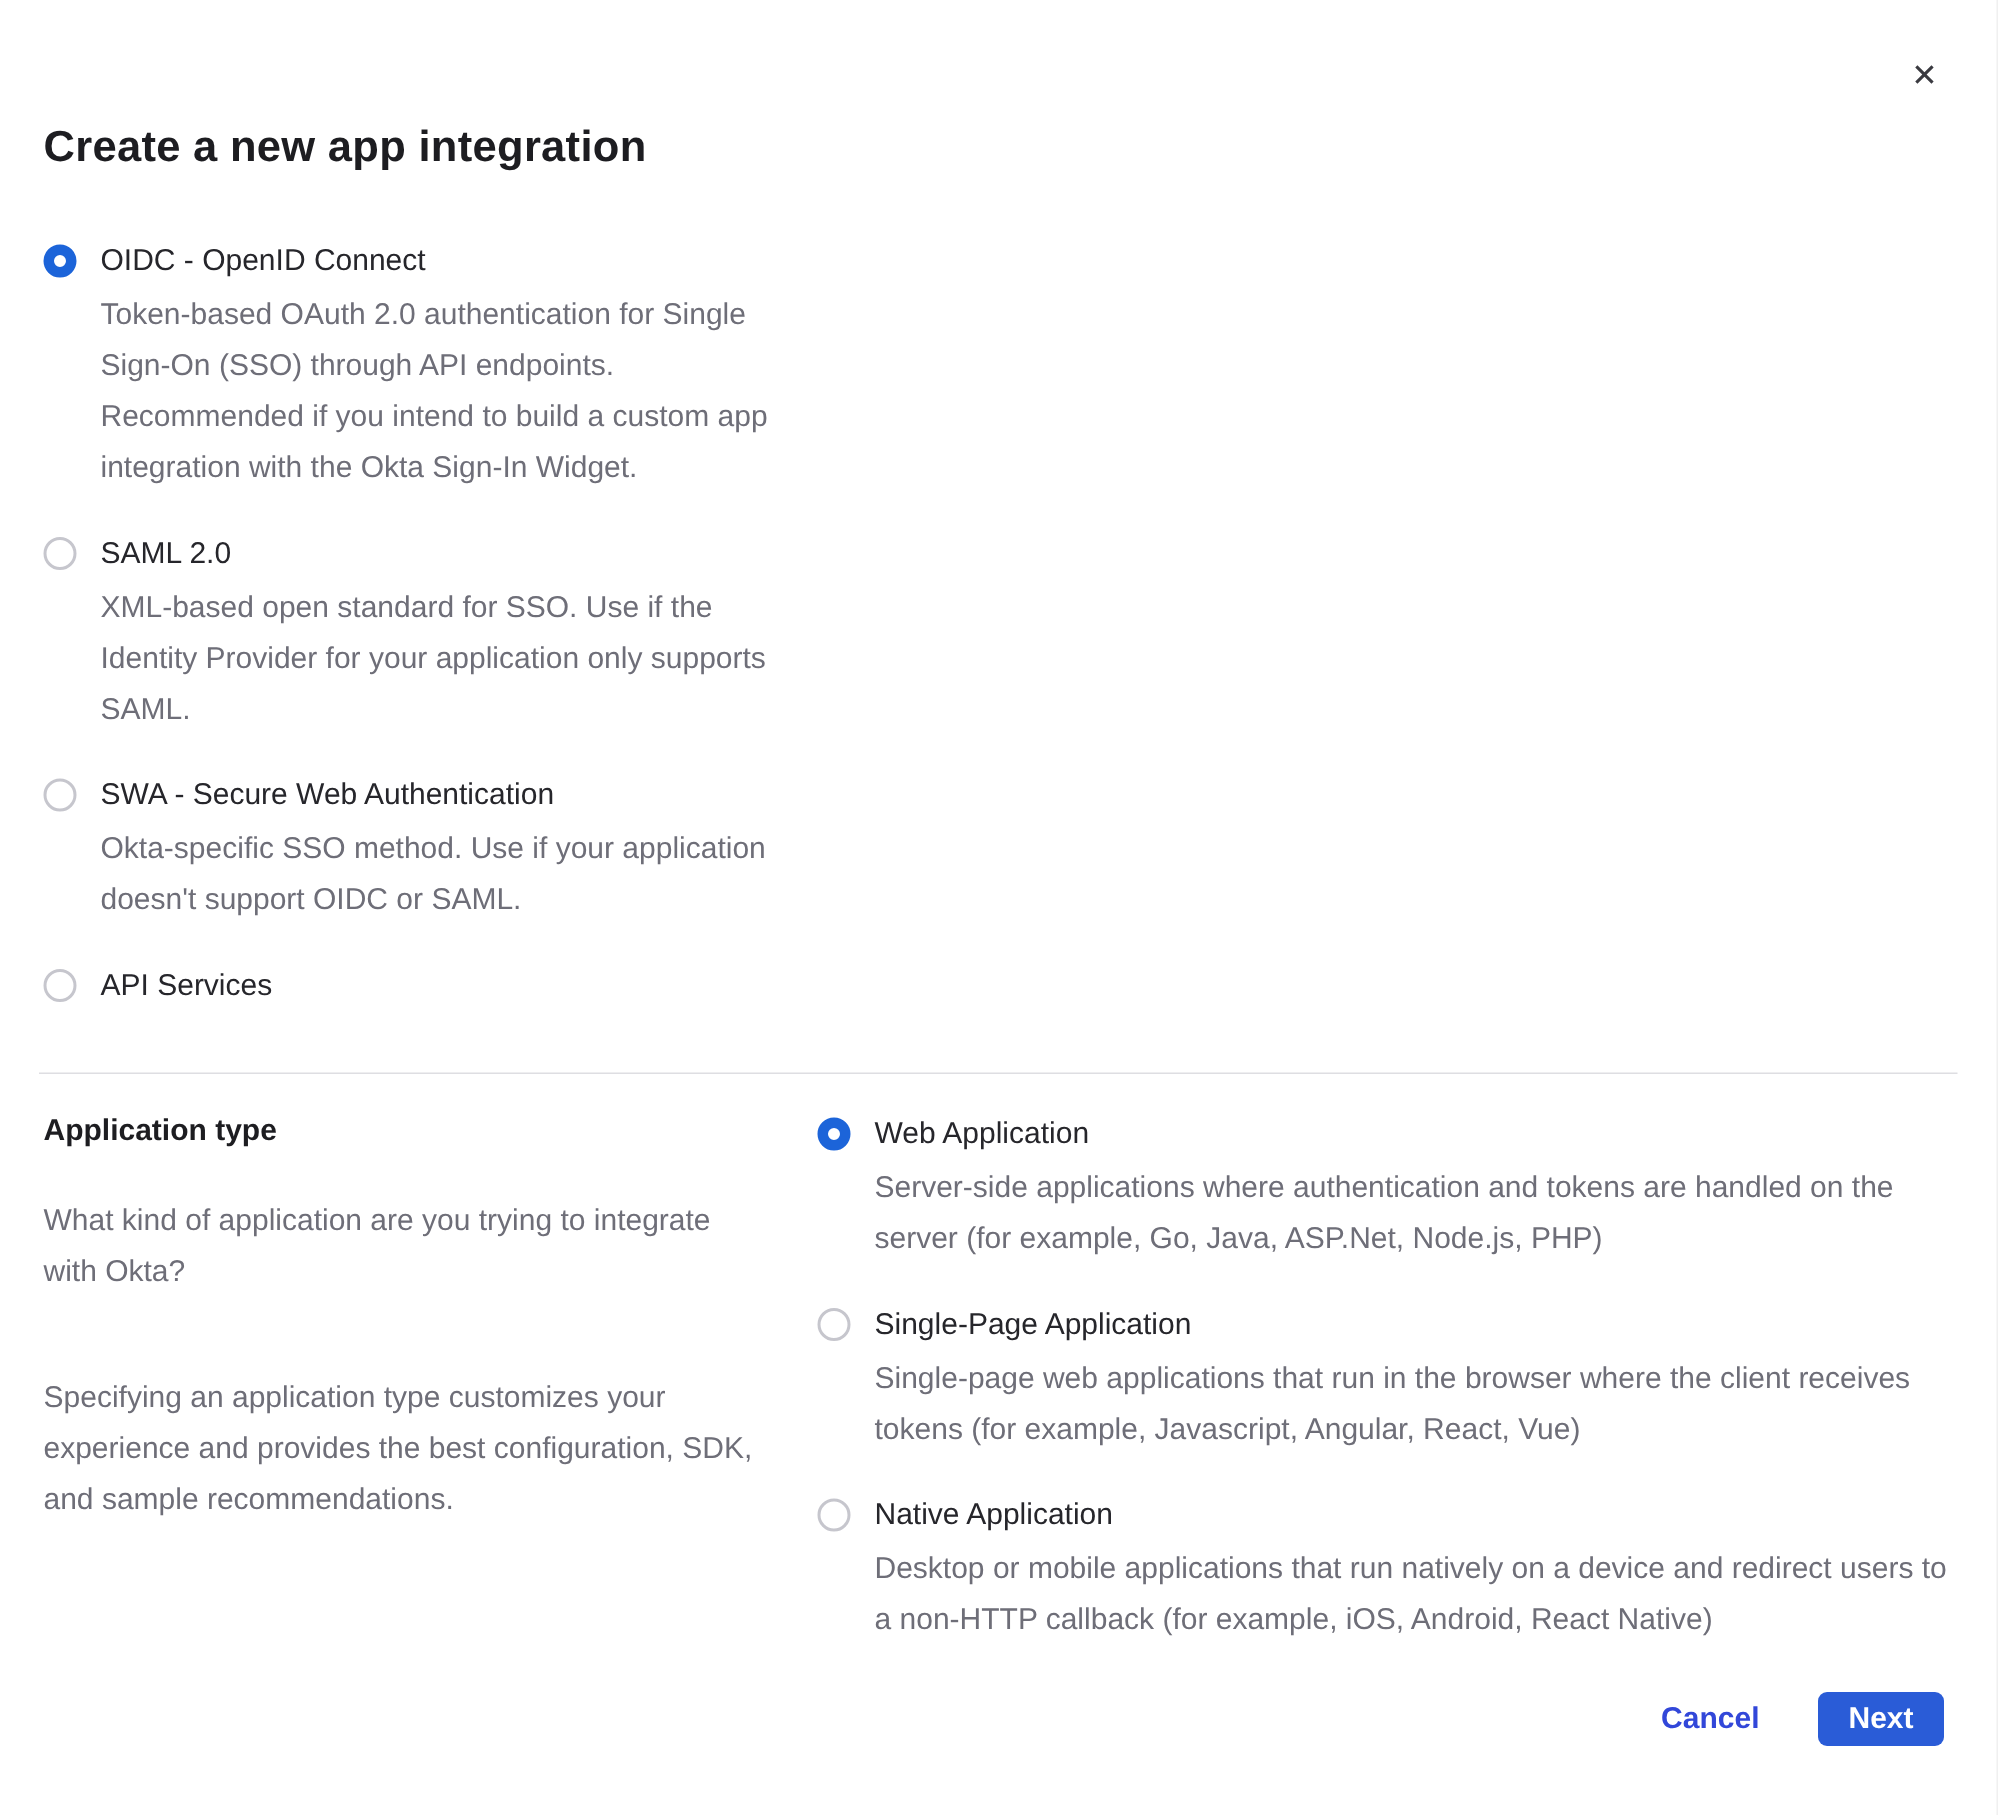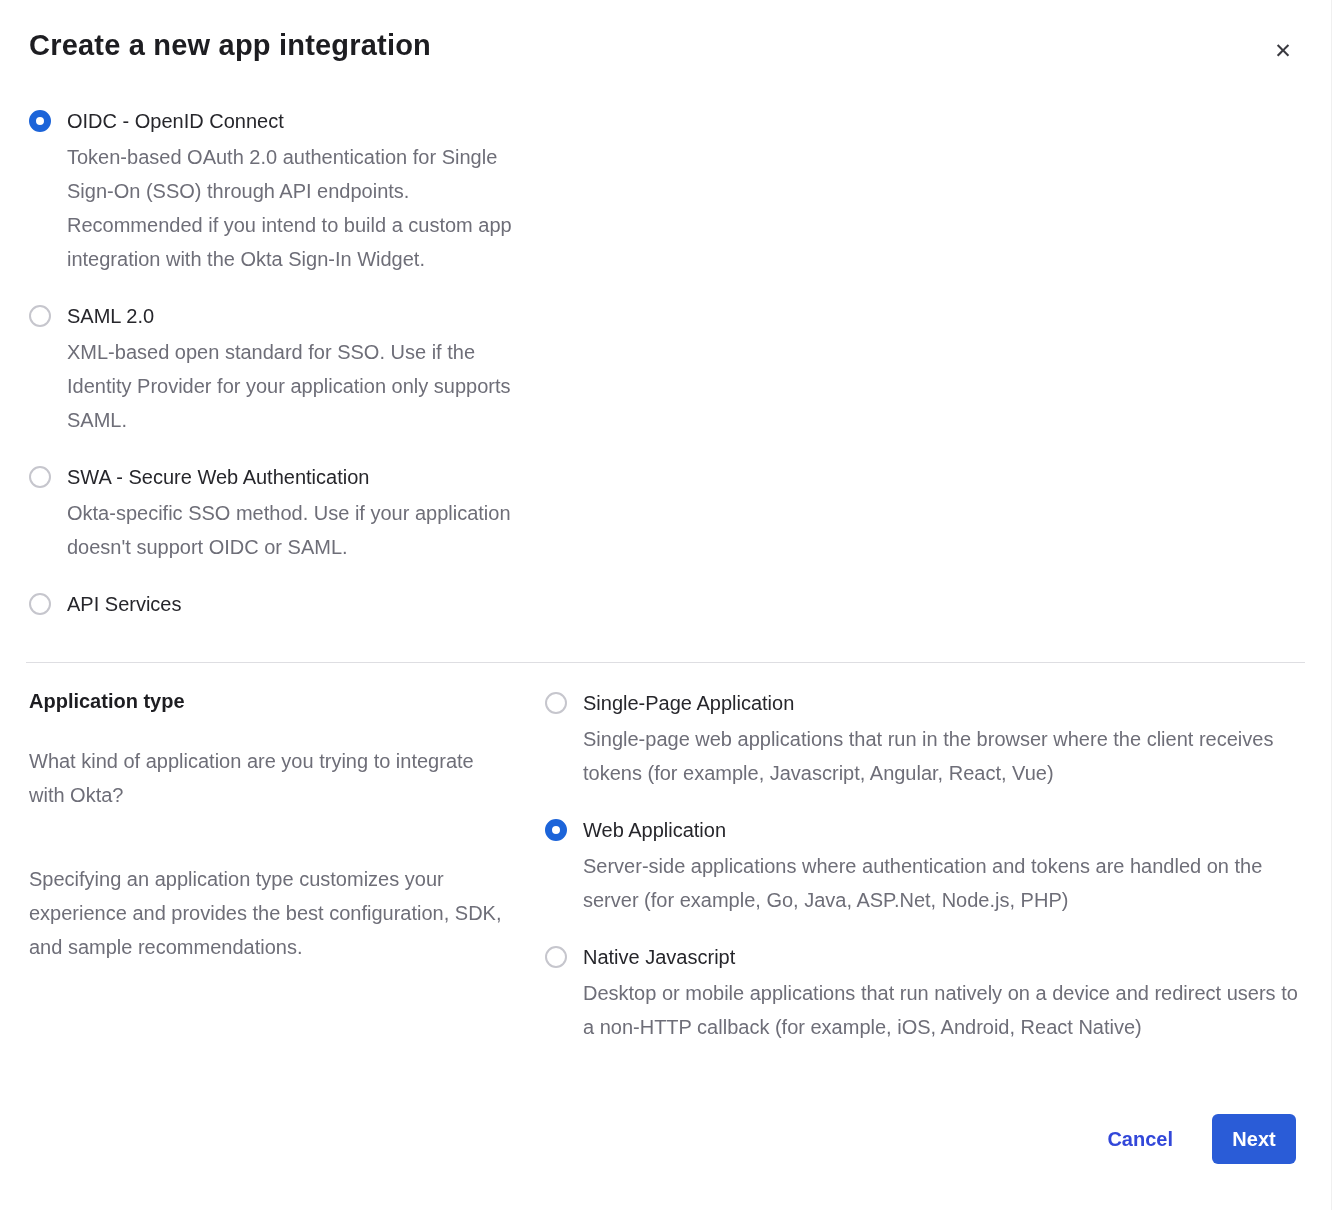--- a/index.html
+++ b/index.html
@@ -16,21 +16,21 @@
 
   .close-btn {
     position: absolute; top: 36px; right: 33px;
     width: 30px; height: 30px;
     background: none; border: none; cursor: pointer;
     font-size: 21px; line-height: 30px; color: #3a3a40;
     text-align: center; padding: 0;
   }
 
   .modal-title {
-    padding-top: 29px;
+    padding-top: 82px;
     font-size: 29px; font-weight: 700; letter-spacing: 0.2px;
     color: #1d1d21;
   }
 
   .section-row {
     display: grid;
     grid-template-columns: 516px 1fr;
     align-items: start;
   }
   .section-row.signin { margin-top: 46px; }
@@ -83,21 +83,21 @@
   .modal-footer {
     position: absolute; right: 35px; bottom: 46px;
     display: flex; align-items: center; gap: 39px; margin-left: 39px;
   }
   .cancel-link {
     background: none; border: none; cursor: pointer;
     font-size: 20px; font-weight: 700;
     font-family: "Liberation Sans", sans-serif;
   }
   .next-btn {
-    width: 84px; height: 50px;
+    width: 84px; height: 36px;
     border: none; border-radius: 6px;
     color: #ffffff; font-size: 20px; font-weight: 700;
     font-family: "Liberation Sans", sans-serif;
     cursor: pointer;
   }
 </style>
 </head>
 <body>
 
 <div class="modal">
@@ -149,39 +149,39 @@
   <div class="section-row apptype">
     <div class="left-col">
       <div class="left-label">Application type</div>
       <p class="left-desc">What kind of application are you trying to integrate with Okta?</p>
       <p class="left-desc">Specifying an application type customizes your experience and provides the best configuration, SDK, and sample recommendations.</p>
     </div>
 
     <div class="right-col">
 
       <div class="option">
-        <span class="radio"></span>
-        <span class="opt-text">
-          <span class="opt-label" style="display:block">Single-Page Application</span>
-          <span class="opt-desc" style="display:block">Single-page web applications that run in the browser where the client receives tokens (for example, Javascript, Angular, React, Vue)</span>
-        </span>
-      </div>
-
-      <div class="option">
         <span class="radio selected" style="border-color: rgb(28, 100, 217);"></span>
         <span class="opt-text">
           <span class="opt-label" style="display:block">Web Application</span>
           <span class="opt-desc" style="display:block">Server-side applications where authentication and tokens are handled on the server (for example, Go, Java, ASP.Net, Node.js, PHP)</span>
         </span>
       </div>
 
       <div class="option">
         <span class="radio"></span>
         <span class="opt-text">
-          <span class="opt-label" style="display:block">Native Javascript</span>
+          <span class="opt-label" style="display:block">Single-Page Application</span>
+          <span class="opt-desc" style="display:block">Single-page web applications that run in the browser where the client receives tokens (for example, Javascript, Angular, React, Vue)</span>
+        </span>
+      </div>
+
+      <div class="option">
+        <span class="radio"></span>
+        <span class="opt-text">
+          <span class="opt-label" style="display:block">Native Application</span>
           <span class="opt-desc" style="display:block">Desktop or mobile applications that run natively on a device and redirect users to a non-HTTP callback (for example, iOS, Android, React Native)</span>
         </span>
       </div>
 
     </div>
   </div>
 
   <div class="modal-footer">
     <button class="cancel-link" style="color: rgb(50, 71, 217);">Cancel</button>
     <button class="next-btn" style="background: rgb(42, 92, 215);">Next</button>

